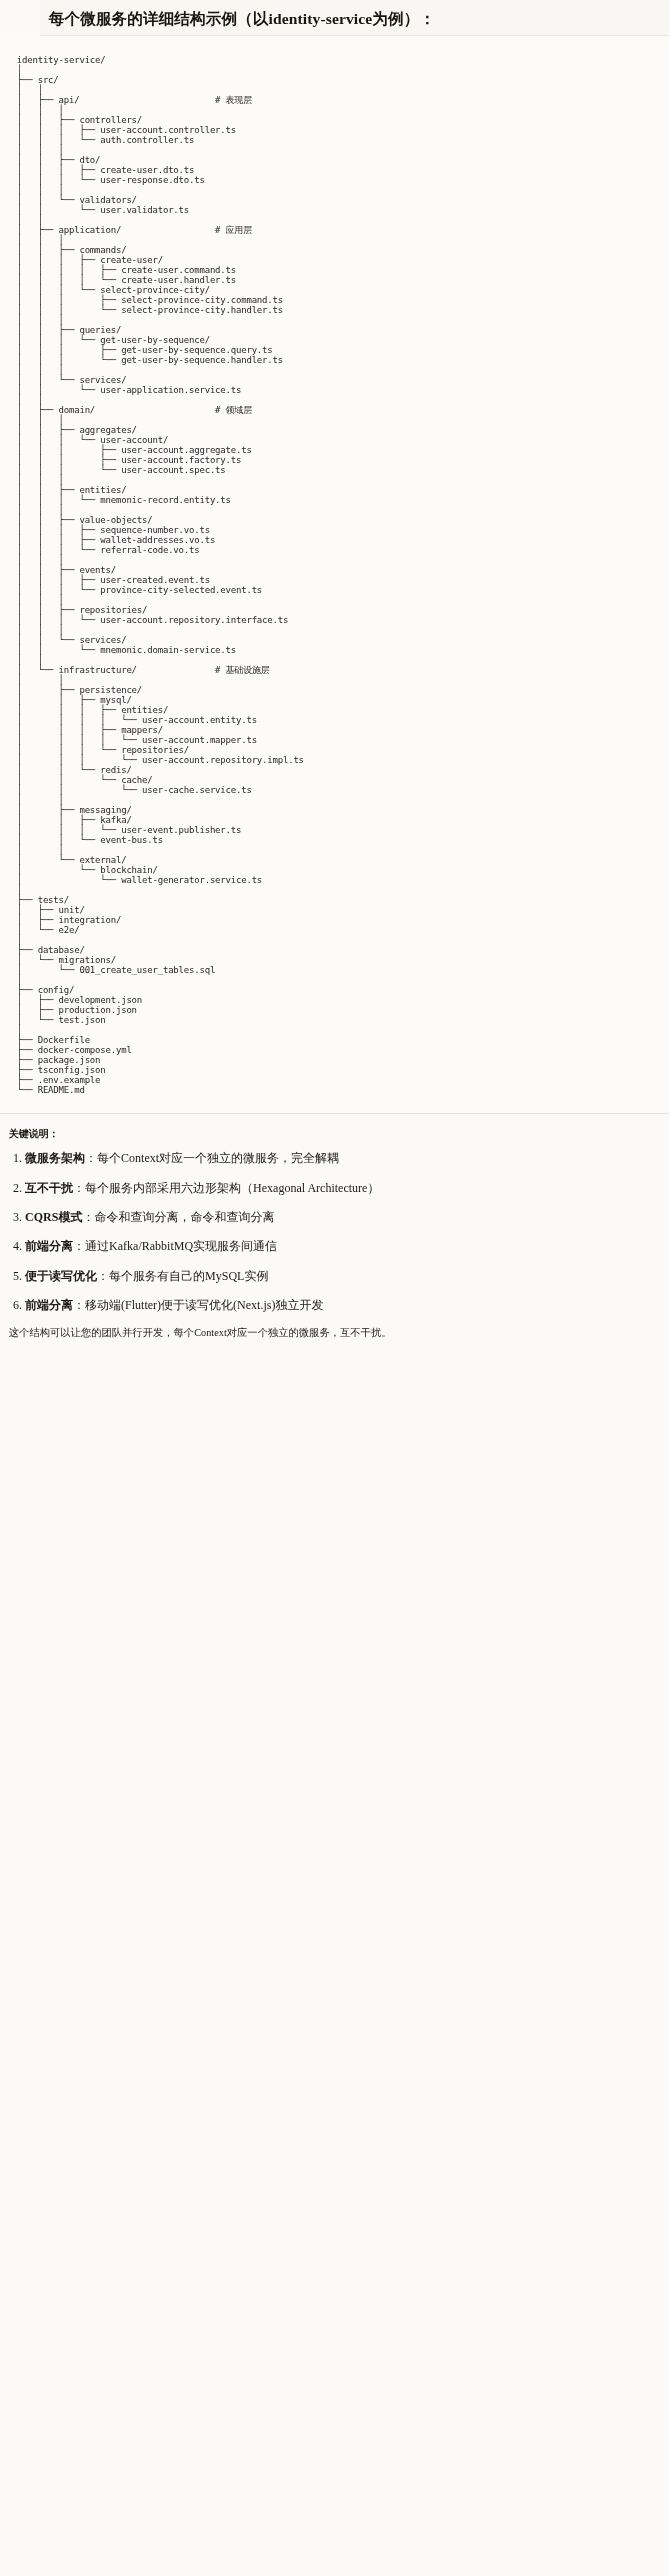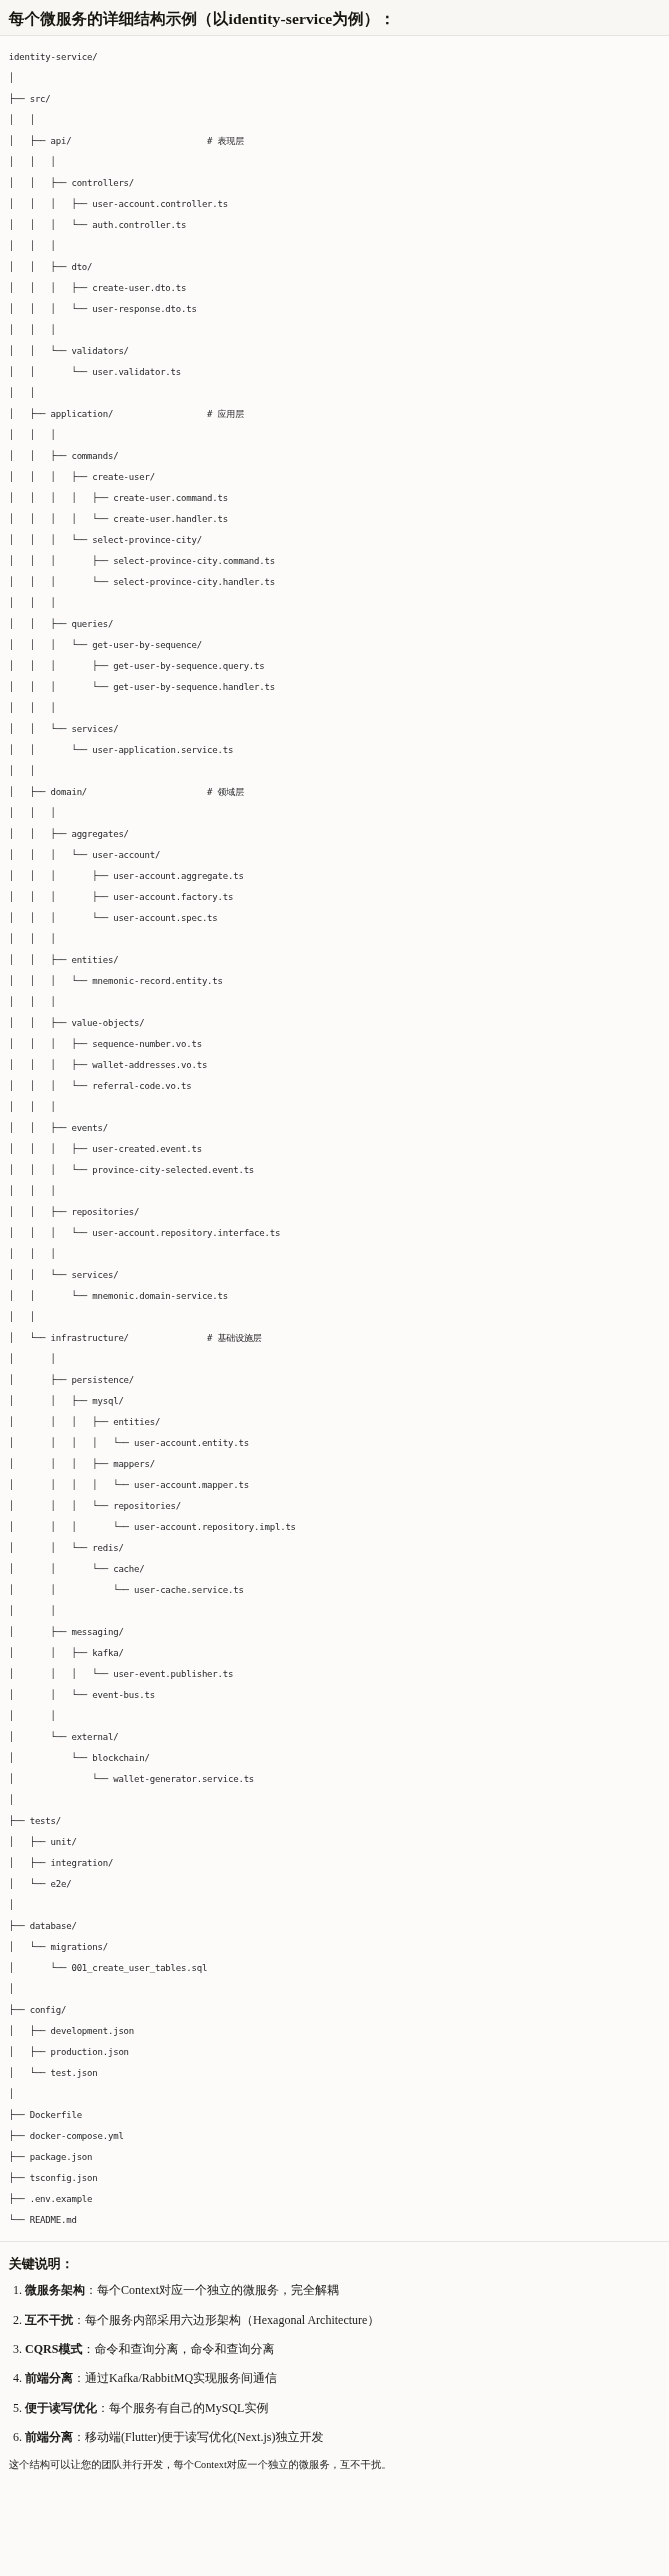--- a/index.html
+++ b/index.html
@@ -18,55 +18,56 @@
     min-height: 2576px;
     background: #fbfaf8;
     position: relative;
   }
 
   
   .header-band {
     background: #f8f7f3;
     padding: 7.5px 8.8px 6.3px 8.8px;
     border-bottom: 0.6px solid #e6e4de;
+    margin-left: 40px;
   }
   .page-title {
     font-size: 15.6px;
     font-weight: bold;
     line-height: 1.35;
     letter-spacing: 0.1px;
     color: #16160f;
     margin: 0;
     font-family: "Liberation Serif", "DejaVu Serif", serif;
   }
 
   
   .code-block {
     background: #fcfbf9;
     padding: 11.3px 8.8px 10px 8.8px;
     border-bottom: 0.6px solid #e6e4de;
   }
   .tree {
     font-family: "DejaVu Sans Mono", "Liberation Mono", monospace;
     font-size: 9px;
-    line-height: 21px;
+    line-height: 10px;
     white-space: pre;
     color: #25262a;
-    margin: 0;
+    margin: 8px;
     letter-spacing: -0.2px;
     font-variant-ligatures: none;
   }
 
   
   .notes {
     padding: 12.5px 8.8px 10px 8.8px;
     background: #fbfaf8;
   }
   .notes-title {
-    font-size: 13px;
+    font-size: 10px;
     font-weight: bold;
     margin: 0 0 8.8px 0;
     color: #16160f;
   }
   ol.notes-list {
     margin: 0 0 0 0;
     padding-left: 16.3px;
     list-style-position: outside;
   }
   ol.notes-list li {

